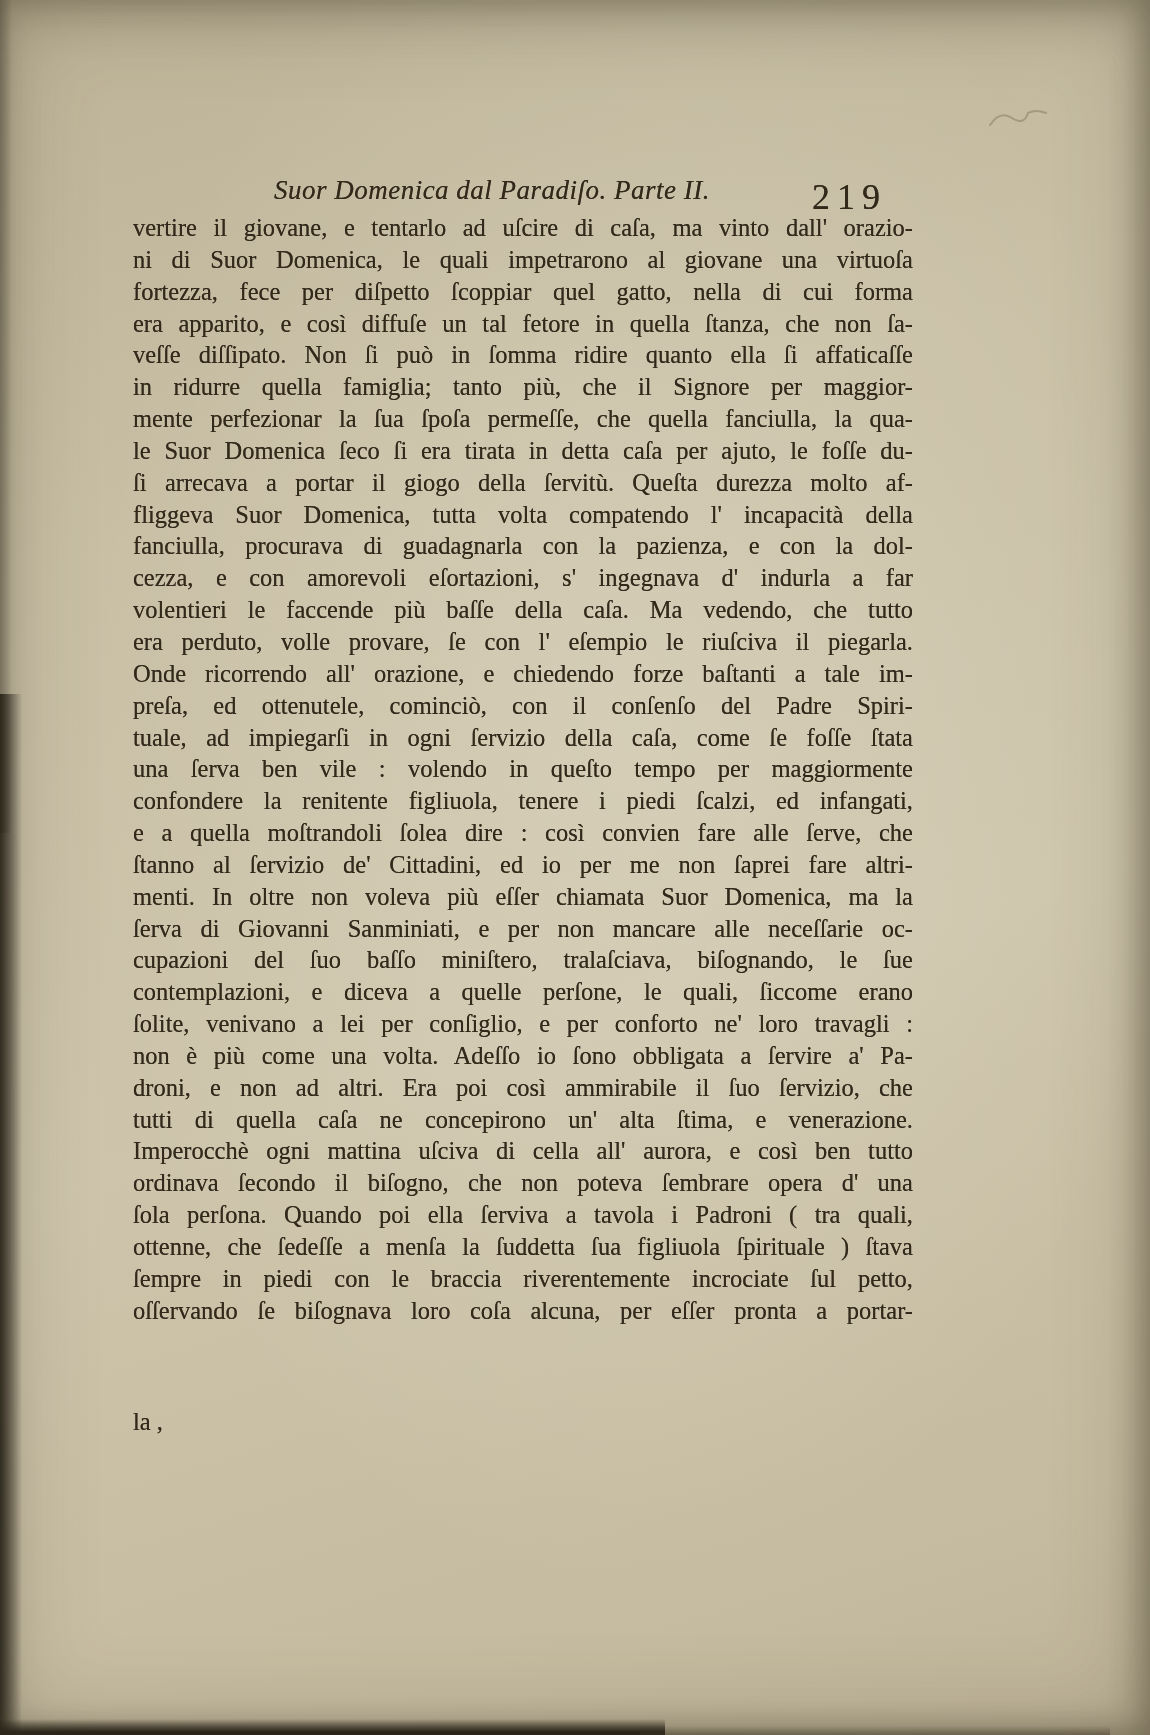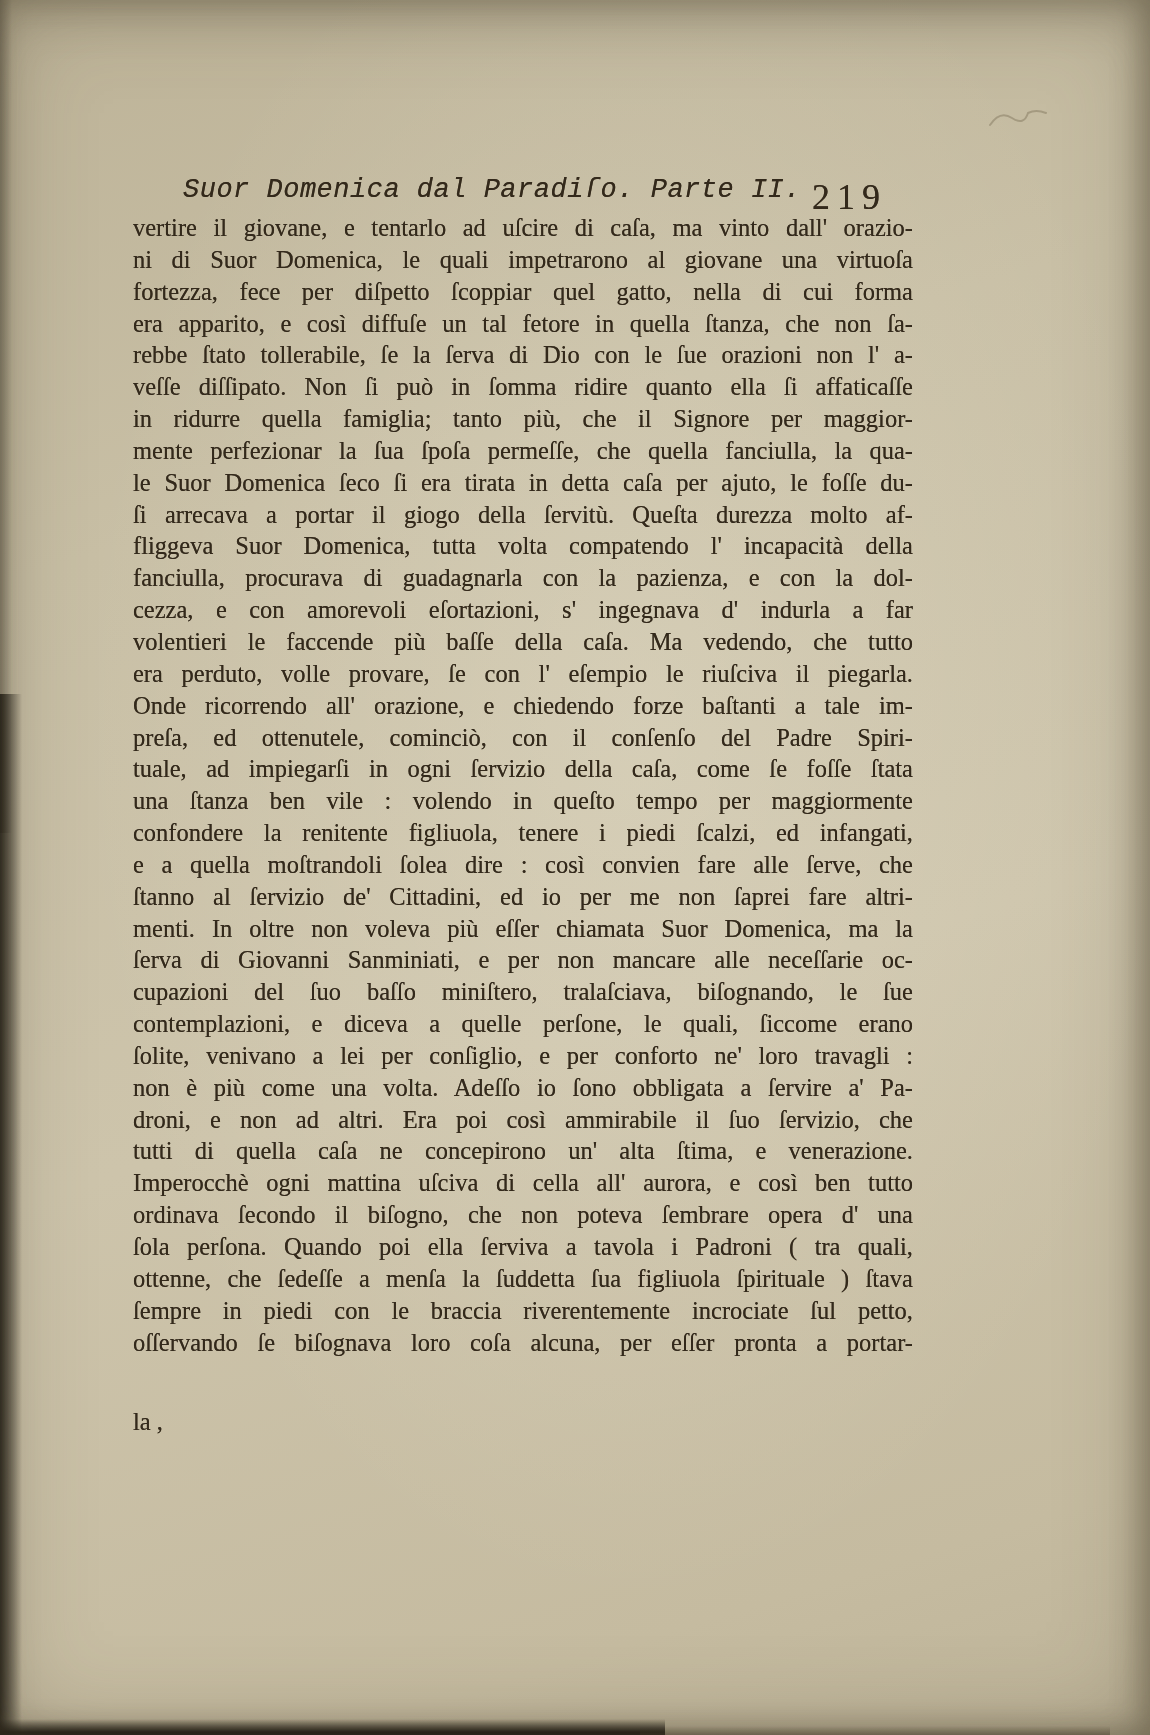--- a/index.html
+++ b/index.html
@@ -45,21 +45,20 @@
   .crease { position: absolute; left: 988px; top: 103px; opacity: 0.55; }
 
   .header {
     position: absolute; left: 133px; top: 175px; width: 780px; height: 36px;
     font-style: italic; font-size: 27px;
   }
   .header .title {
     position: absolute; left: 0; right: 62px; top: 0;
     text-align: center; letter-spacing: 0.5px;
     text-shadow: 0 0 0.6px rgba(45,35,22,0.75);
-    font-family: Liberation Mono, monospace;
   }
   .header .pagenum {
     position: absolute; right: 26px; top: 1px;
     font-style: normal; font-size: 36px; letter-spacing: 7px;
     text-shadow: 0 0 0.6px rgba(45,35,22,0.75);
   }
 
   .body-text {
     position: absolute; left: 133px; top: 212px; width: 780px;
     font-size: 24.5px; line-height: 31.85px;
@@ -96,35 +95,34 @@
   <div class="header">
     <div class="title">Suor Domenica dal Paradiſo. Parte II.</div>
     <div class="pagenum">219</div>
   </div>
 
   <div class="body-text" id="body-text">
       <div class="line">vertire il giovane, e tentarlo ad uſcire di caſa, ma vinto dall' orazio-</div>
       <div class="line">ni di Suor Domenica, le quali impetrarono al giovane una virtuoſa</div>
       <div class="line">fortezza, fece per diſpetto ſcoppiar quel gatto, nella di cui forma</div>
       <div class="line">era apparito, e così diffuſe un tal fetore in quella ſtanza, che non ſa-</div>
-      <div class="line">rebbe ſtato tollerabile, ſe la ſerva di Dio con le ſue orazioni non l' a-</div>
       <div class="line">veſſe diſſipato. Non ſi può in ſomma ridire quanto ella ſi affaticaſſe</div>
       <div class="line">in ridurre quella famiglia; tanto più, che il Signore per maggior-</div>
       <div class="line">mente perfezionar la ſua ſpoſa permeſſe, che quella fanciulla, la qua-</div>
       <div class="line">le Suor Domenica ſeco ſi era tirata in detta caſa per ajuto, le foſſe du-</div>
       <div class="line">ſi arrecava a portar il giogo della ſervitù. Queſta durezza molto af-</div>
       <div class="line">fliggeva Suor Domenica, tutta volta compatendo l' incapacità della</div>
       <div class="line">fanciulla, procurava di guadagnarla con la pazienza, e con la dol-</div>
       <div class="line">cezza, e con amorevoli eſortazioni, s' ingegnava d' indurla a far</div>
       <div class="line">volentieri le faccende più baſſe della caſa. Ma vedendo, che tutto</div>
       <div class="line">era perduto, volle provare, ſe con l' eſempio le riuſciva il piegarla.</div>
       <div class="line">Onde ricorrendo all' orazione, e chiedendo forze baſtanti a tale im-</div>
       <div class="line">preſa, ed ottenutele, cominciò, con il conſenſo del Padre Spiri-</div>
       <div class="line">tuale, ad impiegarſi in ogni ſervizio della caſa, come ſe foſſe ſtata</div>
-      <div class="line">una ſtanza ben vile : volendo in queſto tempo per maggiormente</div>
+      <div class="line">una ſerva ben vile : volendo in queſto tempo per maggiormente</div>
       <div class="line">confondere la renitente figliuola, tenere i piedi ſcalzi, ed infangati,</div>
       <div class="line">e a quella moſtrandoli ſolea dire : così convien fare alle ſerve, che</div>
       <div class="line">ſtanno al ſervizio de' Cittadini, ed io per me non ſaprei fare altri-</div>
       <div class="line">menti. In oltre non voleva più eſſer chiamata Suor Domenica, ma la</div>
       <div class="line">ſerva di Giovanni Sanminiati, e per non mancare alle neceſſarie oc-</div>
       <div class="line">cupazioni del ſuo baſſo miniſtero, tralaſciava, biſognando, le ſue</div>
       <div class="line">contemplazioni, e diceva a quelle perſone, le quali, ſiccome erano</div>
       <div class="line">ſolite, venivano a lei per conſiglio, e per conforto ne' loro travagli :</div>
       <div class="line">non è più come una volta. Adeſſo io ſono obbligata a ſervire a' Pa-</div>
       <div class="line">droni, e non ad altri. Era poi così ammirabile il ſuo ſervizio, che</div>

